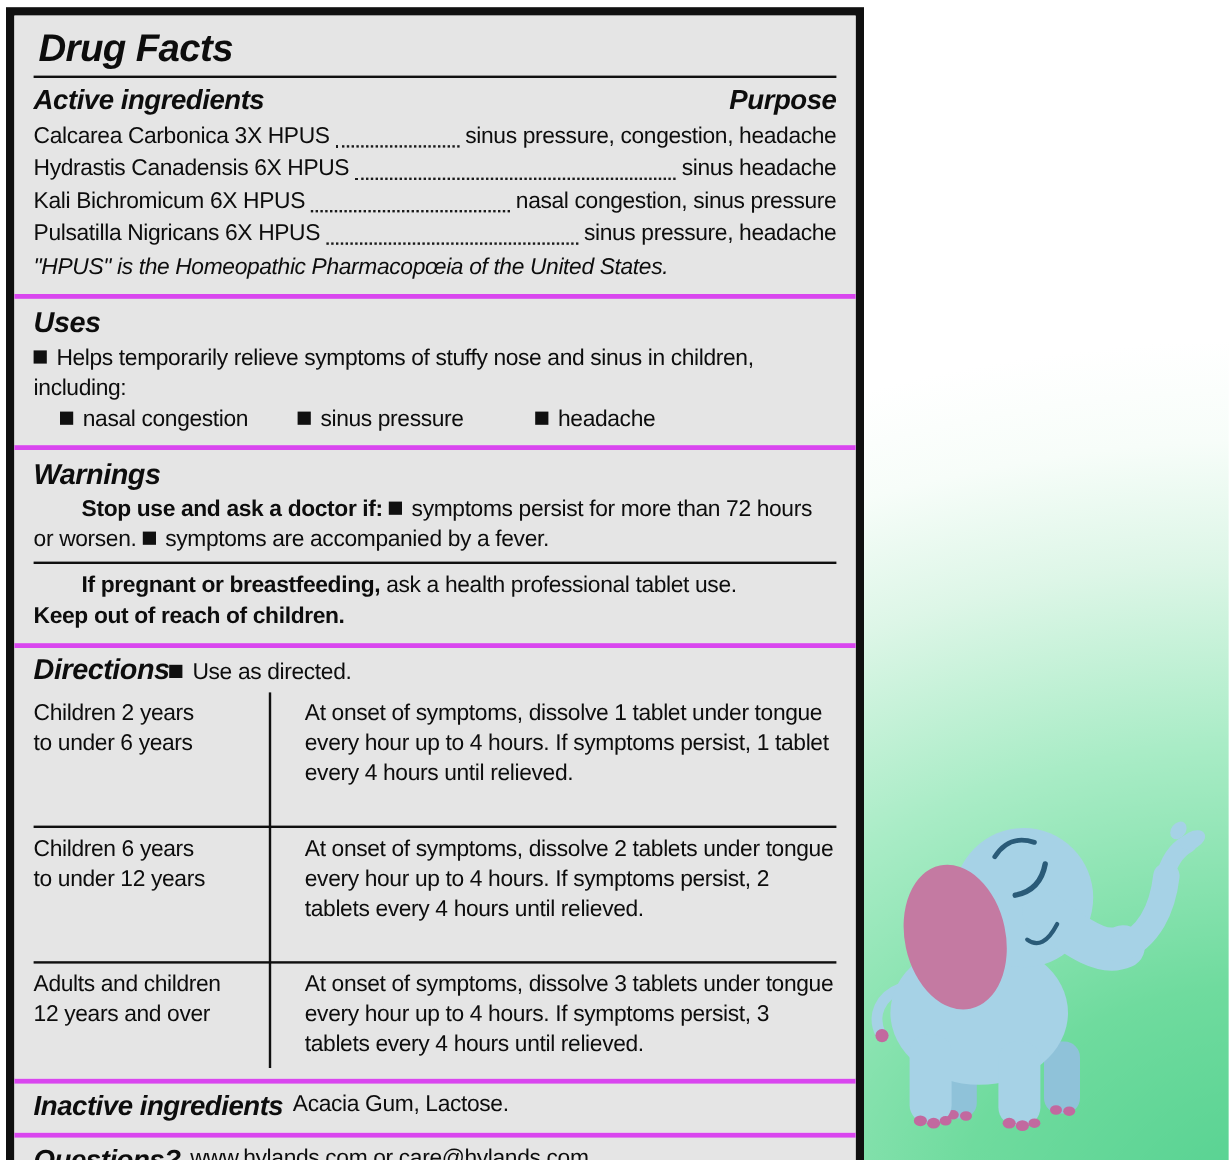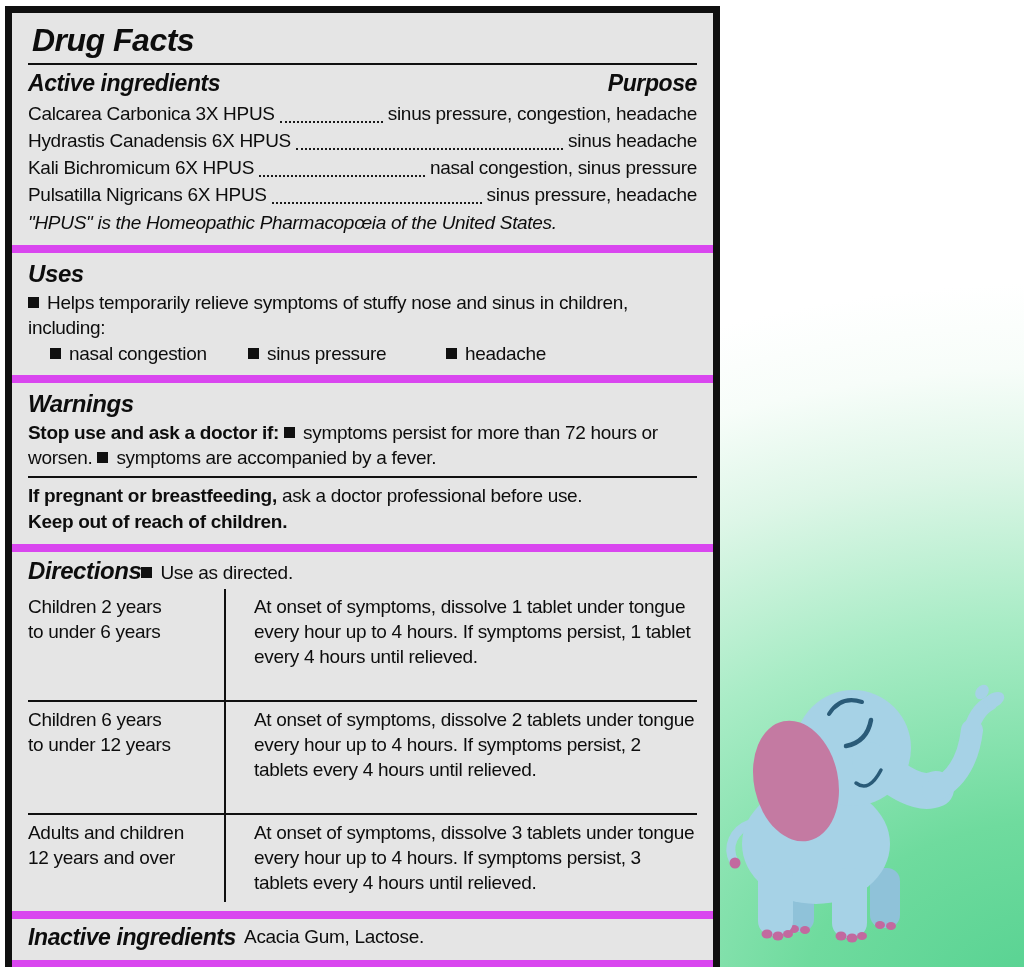--- a/index.html
+++ b/index.html
@@ -19,21 +19,21 @@
 
   
   .panel {
     position: absolute;
     left: 5px; top: 6px;
     width: 715px;
     background: #ffffff;
     border: 7px solid #101010;
   }
   .section { padding: 5px 16px 9px 16px; background: #e5e5e5; }
-  .section + .section { border-top: 8px solid #d946ef; }
+  .section + .section { border-top: 4px solid #d946ef; }
 
   .df-title {
     font-size: 32px; line-height: 38px;
     font-weight: 700; font-style: italic;
     letter-spacing: -0.5px;
     margin: 3px 0 4px 4px;
   }
   .thin-rule { border-top: 2px solid #101010; margin: 3px 0 5px 0; }
 
   .ai-header {
@@ -66,21 +66,21 @@
     display: inline-block;
     width: 11px; height: 11px;
     background: #101010;
     margin-right: 8px;
     transform: translateY(-1px);
   }
   .uses-sub { display: flex; padding-left: 22px; margin-top: 1px; }
   .uses-sub .sub-item { width: 198px; }
   .uses-sub .sub-item:last-child { width: auto; }
 
-  .bold { font-weight: 700; }
+  .bold { font-weight: 700; margin-left: 40px; }
   .para { margin: 1px 0; }
   .w-rule { border-top: 2px solid #101010; margin: 6px 0 5px 0; }
 
   .dir-heading-line { display: flex; align-items: baseline; margin-bottom: 2px; }
   .dir-heading-line .sec-heading { margin: 0 0 0 0; }
   .dir-grid { position: relative; margin-top: 4px; }
   .dir-vline { position: absolute; left: 196px; top: 0; bottom: 0; width: 2px; background: #101010; }
   .dir-row { display: flex; padding: 5px 0 7px 0; }
   .dir-row + .dir-row { border-top: 2px solid #101010; margin-top: 24px; }
   .dir-age { width: 196px; flex: none; padding-right: 8px; }
@@ -160,21 +160,21 @@
   <div class="section">
     <div class="sec-heading">Warnings</div>
     <div class="body-text para">
       <span class="bold">Stop use and ask a doctor if:</span>
       <span class="sq"></span><span>symptoms persist for more than 72 hours or worsen.</span>
       <span class="sq"></span><span>symptoms are accompanied by a fever.</span>
     </div>
     <div class="w-rule"></div>
     <div class="body-text para">
       <span class="bold">If pregnant or breastfeeding,</span>
-      <span>ask a doctor professional before use.</span>
+      <span>ask a health professional tablet use.</span>
     </div>
     <div class="body-text para bold">Keep out of reach of children.</div>
   </div>
 
   <div class="section">
     <div class="dir-heading-line">
       <span class="sec-heading">Directions</span>
       <span class="body-text"><span class="sq"></span><span>Use as directed.</span></span>
     </div>
     <div class="dir-grid">

